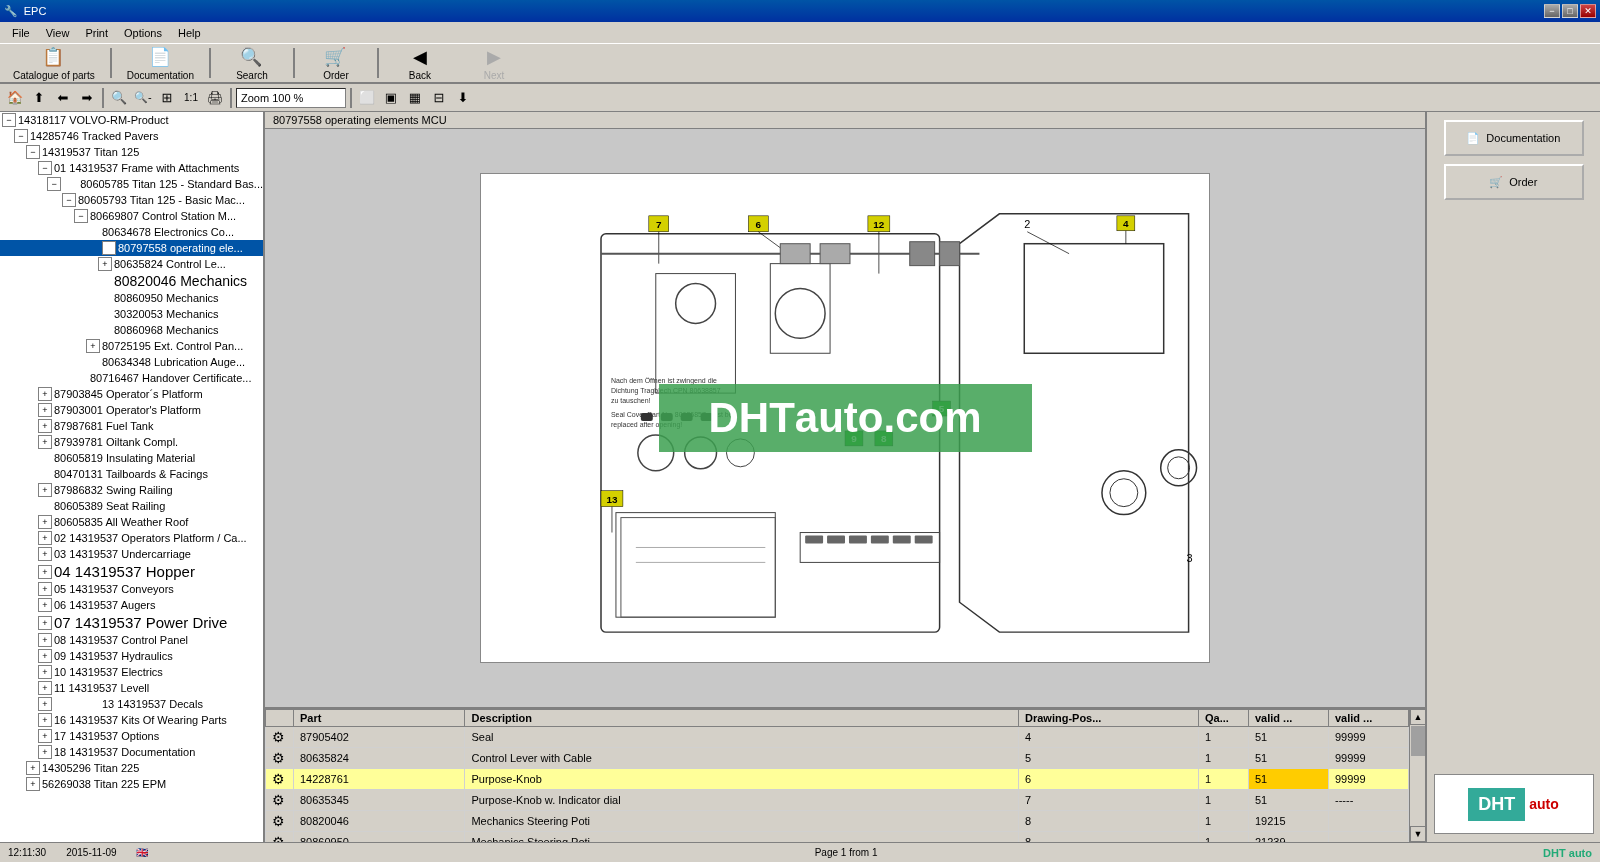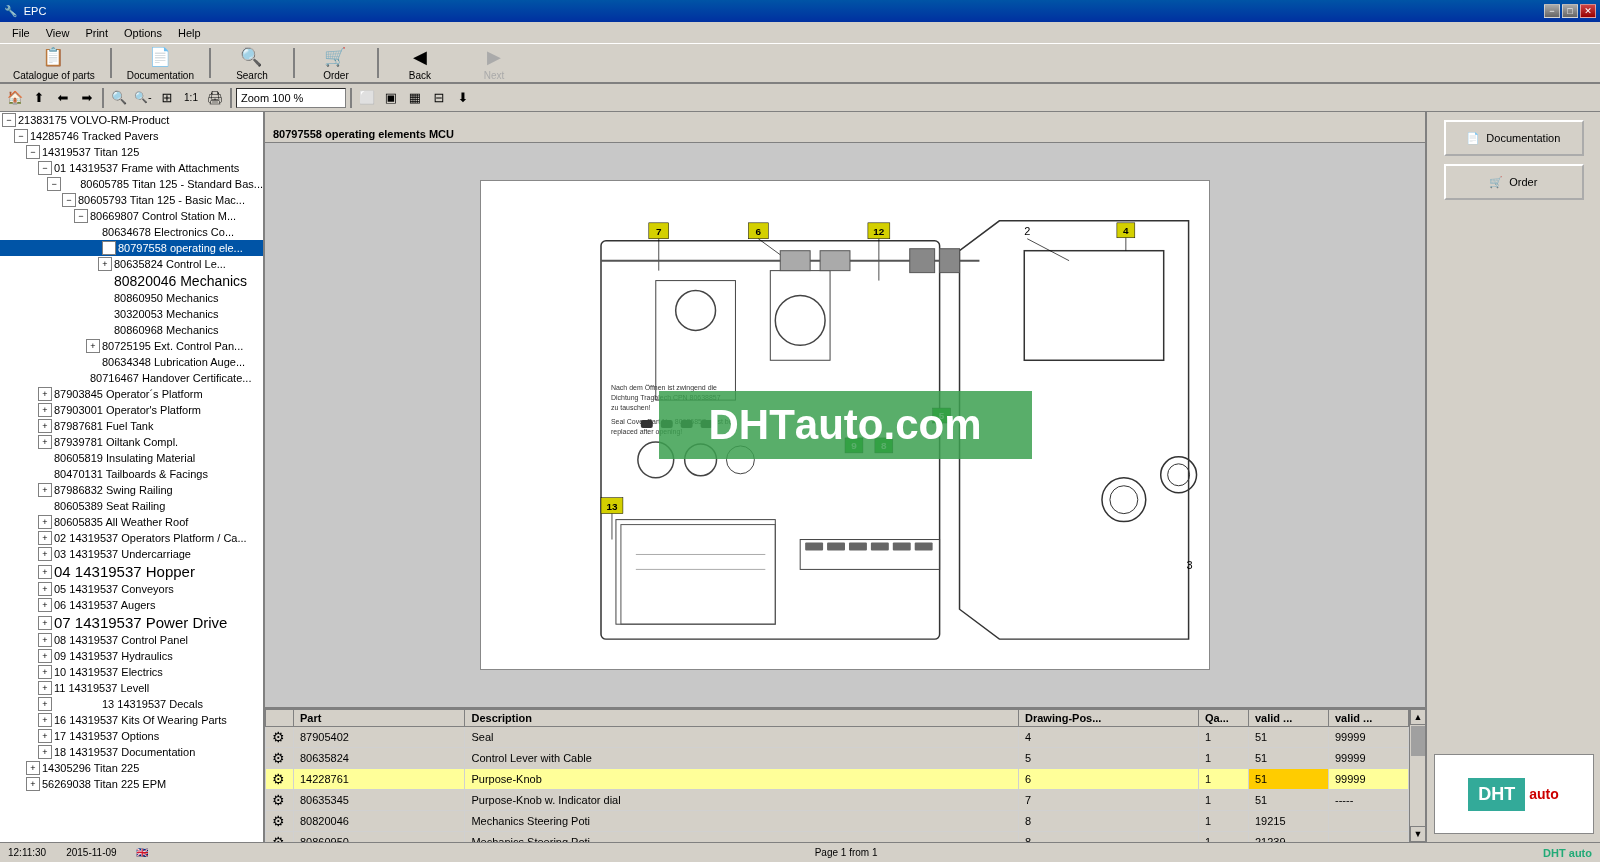--- a/index.html
+++ b/index.html
@@ -33,21 +33,21 @@
     
     .left-panel { width: 265px; min-width: 265px; background: white; border-right: 2px solid #808080; overflow-y: auto; overflow-x: hidden; position: relative; }
     .tree-scroll { height: 100%; overflow-y: scroll; }
     .tree-item { display: flex; align-items: center; padding: 1px 0; cursor: pointer; white-space: nowrap; font-size: 11px; }
     .tree-item.selected { background: #0054a6; color: white; padding-left: 16px; }
     .tree-item .indent { display: inline-block; }
     .tree-item .expander { width: 14px; height: 14px; border: 1px solid #808080; background: white; display: inline-flex; align-items: center; justify-content: center; font-size: 9px; margin-right: 2px; flex-shrink: 0; }
     .tree-item .expander.leaf { border: none; background: none; }
 
     
-    .diagram-header { background: #d4d0c8; border-bottom: 1px solid #808080; padding: 2px 8px; font-size: 11px; font-weight: bold; margin-top: 14px; }
+    .diagram-header { background: #d4d0c8; border-bottom: 1px solid #808080; padding: 2px 8px; font-size: 11px; font-weight: normal; }
     .diagram-area { flex: 1; background: #c8c8c8; position: relative; overflow: hidden; display: flex; align-items: center; justify-content: center; }
     .diagram-inner { background: white; width: 730px; height: 490px; position: relative; border: 1px solid #888; display: flex; align-items: center; justify-content: center; overflow: hidden; }
     .parts-table-wrap { flex: 1; overflow-y: auto; overflow-x: hidden; }
     .parts-table { width: 100%; border-collapse: collapse; font-size: 11px; }
     .parts-table th { background: #d4d0c8; border: 1px solid #808080; padding: 2px 6px; text-align: left; position: sticky; top: 0; z-index: 5; white-space: nowrap; }
     .parts-table td { border: 1px solid #d0d0d0; padding: 2px 6px; white-space: nowrap; }
     .parts-table tr.highlighted td { background: #ffff99; }
     .part-icon { font-size: 14px; }
 
     
@@ -152,21 +152,21 @@
 </div>
 
 <div class="main-layout">
 
   <div class="left-panel">
     <div class="tree-scroll">
 
     <div class="tree-item">
           <span class="indent" style="width: 2px;"></span>
           <span class="expander">−</span>
-          <span style="font-size: 11px;">21383175 VOLVO-RM-Product</span>
+          <span style="font-size: 11px;">14318117 VOLVO-RM-Product</span>
         </div>
         <div class="tree-item">
           <span class="indent" style="width: 14px;"></span>
           <span class="expander">−</span>
           <span style="font-size: 11px;">14285746 Tracked Pavers</span>
         </div>
         <div class="tree-item">
           <span class="indent" style="width: 26px;"></span>
           <span class="expander">−</span>
           <span style="font-size: 11px;">14319537 Titan 125</span>
@@ -571,21 +571,21 @@
     <div class="far-right">
       <div class="far-right-btn">
         <span>📄</span>
         <span>Documentation</span>
       </div>
       <div class="far-right-btn">
         <span>🛒</span>
         <span>Order</span>
       </div>
 
-      <div style="margin-top:auto;width:160px;height:80px;background:white;border:1px solid #888;display:flex;align-items:center;justify-content:center;overflow:hidden;">
+      <div style="margin-top:auto;width:160px;height:60px;background:white;border:1px solid #888;display:flex;align-items:center;justify-content:center;overflow:hidden;">
         <div style="background:#3a9;color:white;font-size:18px;font-weight:bold;padding:6px 10px;">DHT</div>
         <div style="color:#c00;font-size:14px;font-weight:bold;margin-left:4px;">auto</div>
       </div>
     </div>
   </div>
 </div>
 
 <div class="status-bar">
   <span>12:11:30</span>
   <span>2015-11-09</span>

